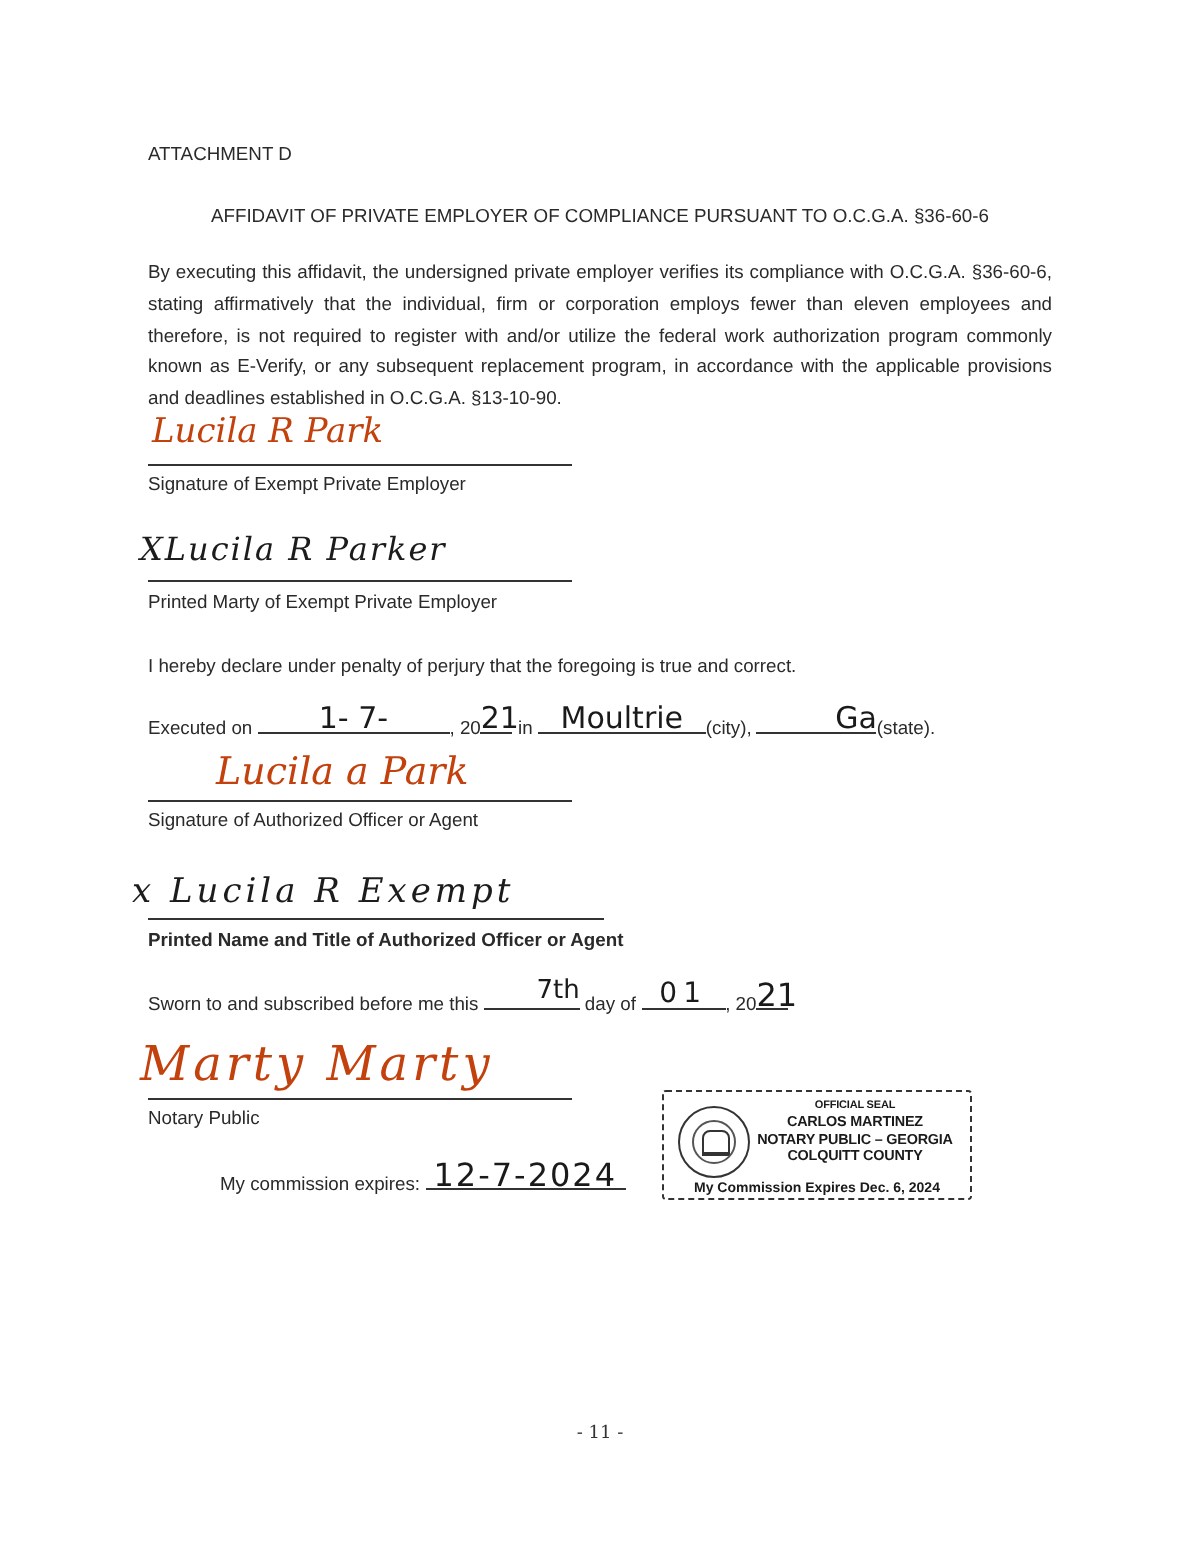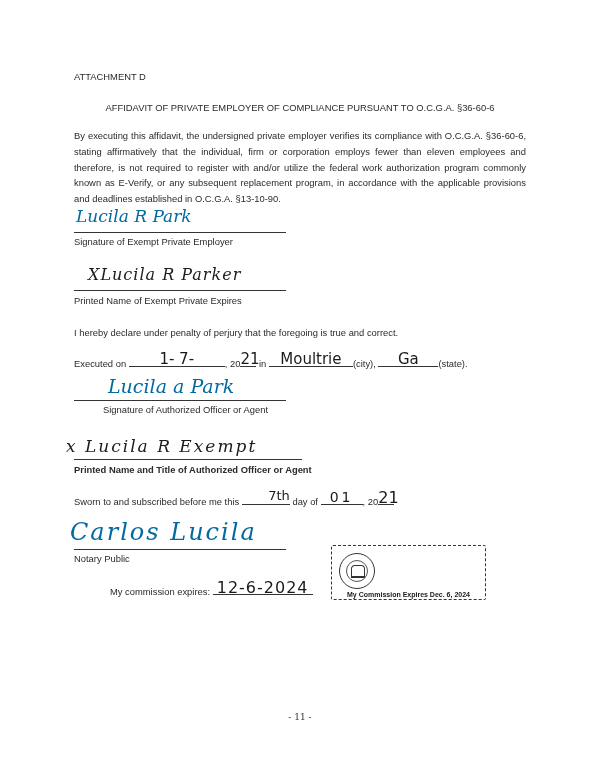--- a/index.html
+++ b/index.html
@@ -4,21 +4,21 @@
   <style>
     html, body { margin: 0; padding: 0; background: #ffffff; }
     body { width: 600px; height: 777px; position: relative; overflow: hidden;
            font-family: "Liberation Sans", sans-serif; color: #222; }
     .abs { position: absolute; }
     .txt { font-size: 9.4px; line-height: 13px; color: #2a2a2a; }
     .heading { left: 74px; top: 70px; }
     .title { left: 0; width: 600px; top: 101px; text-align: center; }
     .para { left: 74px; top: 128px; width: 452px; text-align: justify; line-height: 15.8px; }
     .line { border-bottom: 1px solid #333; height: 0; }
-    .hand { font-family: "DejaVu Serif", serif; font-style: italic; color: #0369a1; }
+    .hand { font-family: "DejaVu Serif", serif; font-style: italic; color: #c2410c; }
     .script { font-family: "DejaVu Serif", serif; font-style: italic; color: #1c1c1c; letter-spacing: 1px; }
     .inline-field { display: inline-block; border-bottom: 1px solid #333; text-align: center; position: relative; height: 12px; vertical-align: baseline; }
     .inline-field span { position: absolute; left: 0; right: 0; bottom: 0px; font-family: "DejaVu Sans", sans-serif; color: #1a1a1a; }
     .seal { left: 331px; top: 545px; width: 153px; height: 53px; border: 1.5px dashed #333; border-radius: 2px; background: #fff; }
     .seal-emblem { position: absolute; left: 7px; top: 7px; width: 34px; height: 34px; border: 1.5px solid #333; border-radius: 50%; }
     .seal-emblem::after { content: ""; position: absolute; left: 6px; top: 6px; width: 20px; height: 20px; border: 1px solid #555; border-radius: 50%; }
     .seal-emblem .arch { position: absolute; left: 11px; top: 11px; width: 12px; height: 10px; border: 1px solid #333; border-bottom: 2px solid #333; border-radius: 4px 4px 0 0; }
     .seal-text { position: absolute; left: 40px; right: 2px; top: 3px; text-align: center; font-size: 7.2px; line-height: 8.3px; color: #1a1a1a; font-weight: bold; letter-spacing: -0.1px; }
     .seal-text .small { font-size: 5.5px; }
     .seal-bottom { position: absolute; left: 0; right: 0; bottom: 1px; text-align: center; font-size: 7px; font-weight: bold; color: #1a1a1a; }
@@ -29,58 +29,64 @@
 
 <div class="abs txt heading">ATTACHMENT D</div>
 <div class="abs txt title">AFFIDAVIT OF PRIVATE EMPLOYER OF COMPLIANCE PURSUANT TO O.C.G.A. §36-60-6</div>
 
 <div class="abs txt para">By executing this affidavit, the undersigned private employer verifies its compliance with O.C.G.A. §36-60-6, stating affirmatively that the individual, firm or corporation employs fewer than eleven employees and therefore, is not required to register with and/or utilize the federal work authorization program commonly known as E-Verify, or any subsequent replacement program, in accordance with the applicable provisions and deadlines established in O.C.G.A. §13-10-90.</div>
 
 <div class="abs hand" style="left:76px; top:206px; font-size:17px;">Lucila R Park</div>
 <div class="abs line" style="left:74px; top:232px; width:212px;"></div>
 <div class="abs txt" style="left:74px; top:235px;">Signature of Exempt Private Employer</div>
 
-<div class="abs script" style="left:88px; top:265px; font-size:16px;">XLucila R Parker</div>
+<div class="abs script" style="left:70px; top:265px; font-size:16px;">XLucila R Parker</div>
 <div class="abs line" style="left:74px; top:290px; width:212px;"></div>
-<div class="abs txt" style="left:74px; top:294px;">Printed Name of Exempt Private Expires</div>
+<div class="abs txt" style="left:74px; top:294px;">Printed Marty of Exempt Private Employer</div>
 
 <div class="abs txt" style="left:74px; top:326px;">I hereby declare under penalty of perjury that the foregoing is true and correct.</div>
 
 <div class="abs txt" style="left:74px; top:354px; white-space:nowrap;">
   <span>Executed on</span>
   <span class="inline-field" style="width:96px;"><span style="font-size:15px;">1- 7-</span></span><span>, 20</span><span class="inline-field" style="width:16px;"><span style="font-size:15px;">21</span></span>
   <span>in</span>
   <span class="inline-field" style="width:84px;"><span style="font-size:15px;">Moultrie</span></span><span>(city),</span>
-  <span class="inline-field" style="width:60px;"><span style="font-size:15px;">Ga</span></span><span>(state).</span>
+  <span class="inline-field" style="width:60px;text-align:right;"><span style="font-size:15px;">Ga</span></span><span>(state).</span>
 </div>
 
 <div class="abs hand" style="left:76px; top:375px; font-size:19px;margin-left:32px;">Lucila a Park</div>
 <div class="abs line" style="left:74px; top:400px; width:212px;"></div>
-<div class="abs txt" style="left:74px; top:403px;margin-left:29px;">Signature of Authorized Officer or Agent</div>
+<div class="abs txt" style="left:74px; top:403px;">Signature of Authorized Officer or Agent</div>
 
 <div class="abs script" style="left:66px; top:436px; font-size:17px; letter-spacing:2px;">x Lucila R Exempt</div>
 <div class="abs line" style="left:74px; top:459px; width:228px;"></div>
 <div class="abs txt" style="left:74px; top:463px;font-weight:bold;">Printed Name and Title of Authorized Officer or Agent</div>
 
 <div class="abs txt" style="left:74px; top:492px; white-space:nowrap;">
   <span>Sworn to and subscribed before me this</span>
   <span class="inline-field" style="width:48px;text-align:right;"><span style="font-size:13px; bottom:2px;">7th</span></span>
   <span>day of</span>
   <span class="inline-field" style="width:42px;"><span style="font-size:14px; letter-spacing:3px;">01</span></span><span>, 20</span><span class="inline-field" style="width:16px;"><span style="font-size:16px;">21</span></span>
 </div>
 
-<div class="abs hand" style="left:70px; top:518px; font-size:24px; letter-spacing:2px;">Carlos Lucila</div>
+<div class="abs hand" style="left:70px; top:518px; font-size:24px; letter-spacing:2px;">Marty Marty</div>
 <div class="abs line" style="left:74px; top:549px; width:212px;"></div>
 <div class="abs txt" style="left:74px; top:552px;">Notary Public</div>
 
 <div class="abs txt" style="left:74px; top:582px; white-space:nowrap;margin-left:36px;">
   <span>My commission expires:</span>
-  <span class="inline-field" style="width:100px;"><span style="font-size:16px; letter-spacing:1px;">12-6-2024</span></span>
+  <span class="inline-field" style="width:100px;"><span style="font-size:16px; letter-spacing:1px;">12-7-2024</span></span>
 </div>
 
 <div class="abs seal">
   <div class="seal-emblem">
       <div class="arch"></div>
     </div>
+  <div class="seal-text">
+    <div class="small">OFFICIAL SEAL</div>
+    <div>CARLOS MARTINEZ</div>
+    <div>NOTARY PUBLIC – GEORGIA</div>
+    <div>COLQUITT COUNTY</div>
+  </div>
   <div class="seal-bottom">My Commission Expires Dec. 6, 2024</div>
 </div>
 
 <div class="abs page-num">- 11 -</div>
 
 </body></html>

